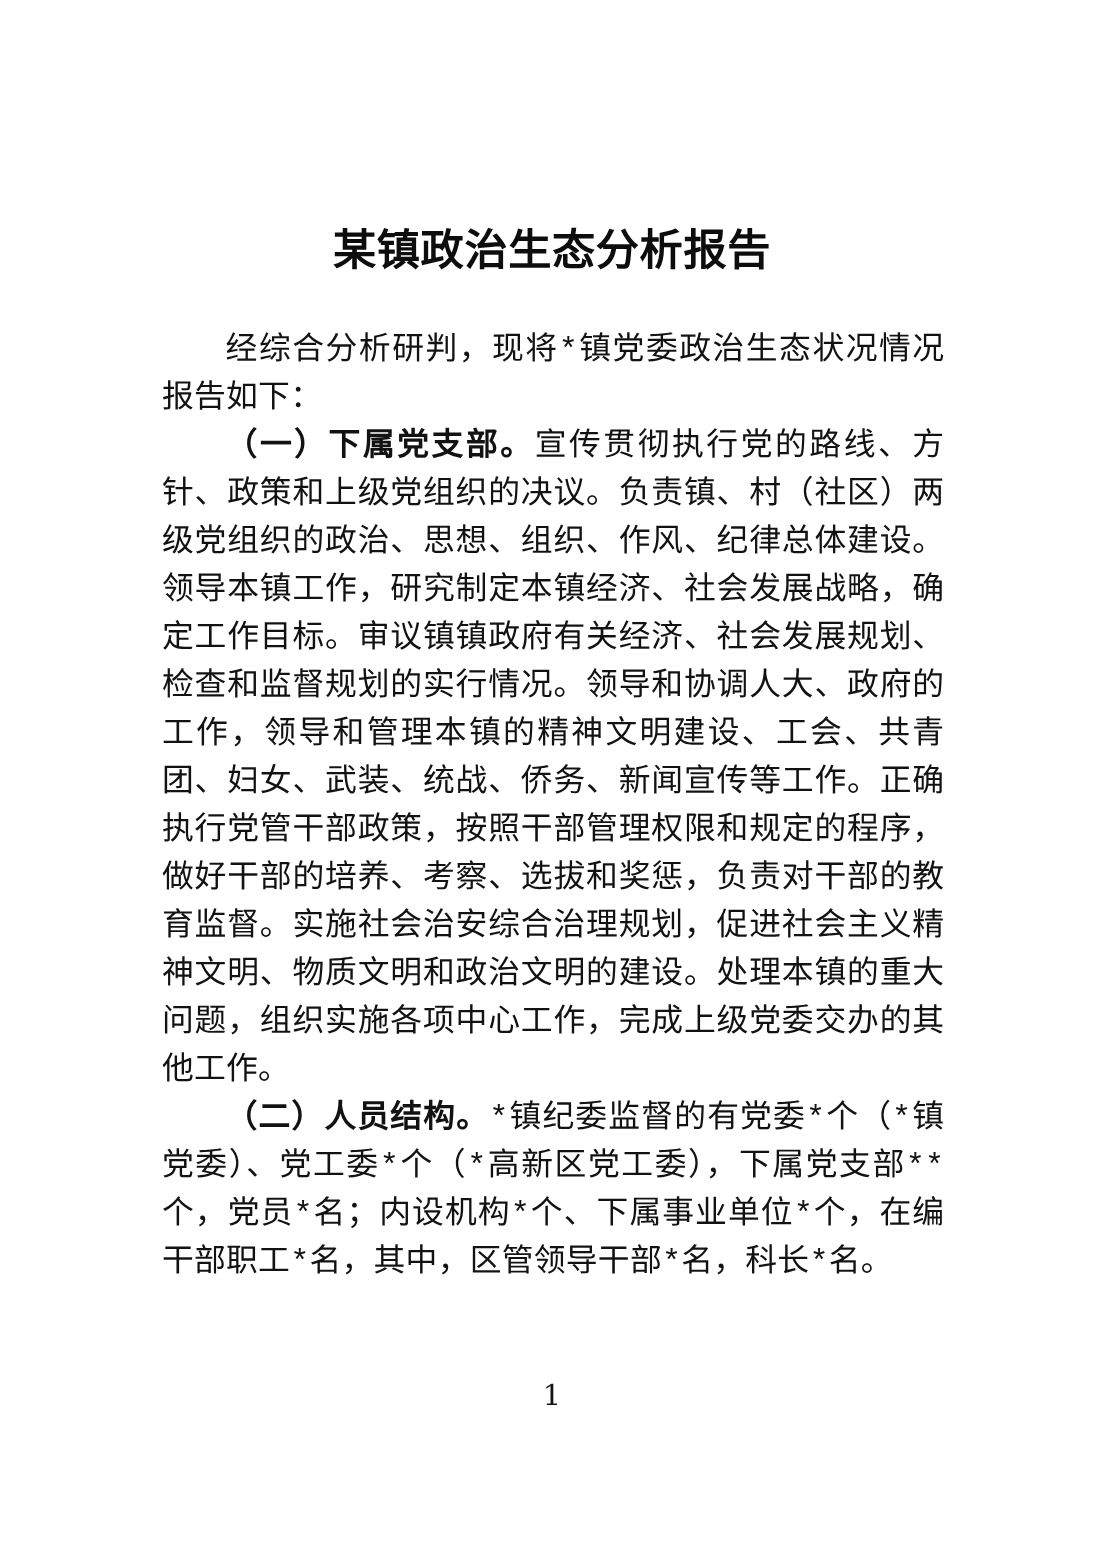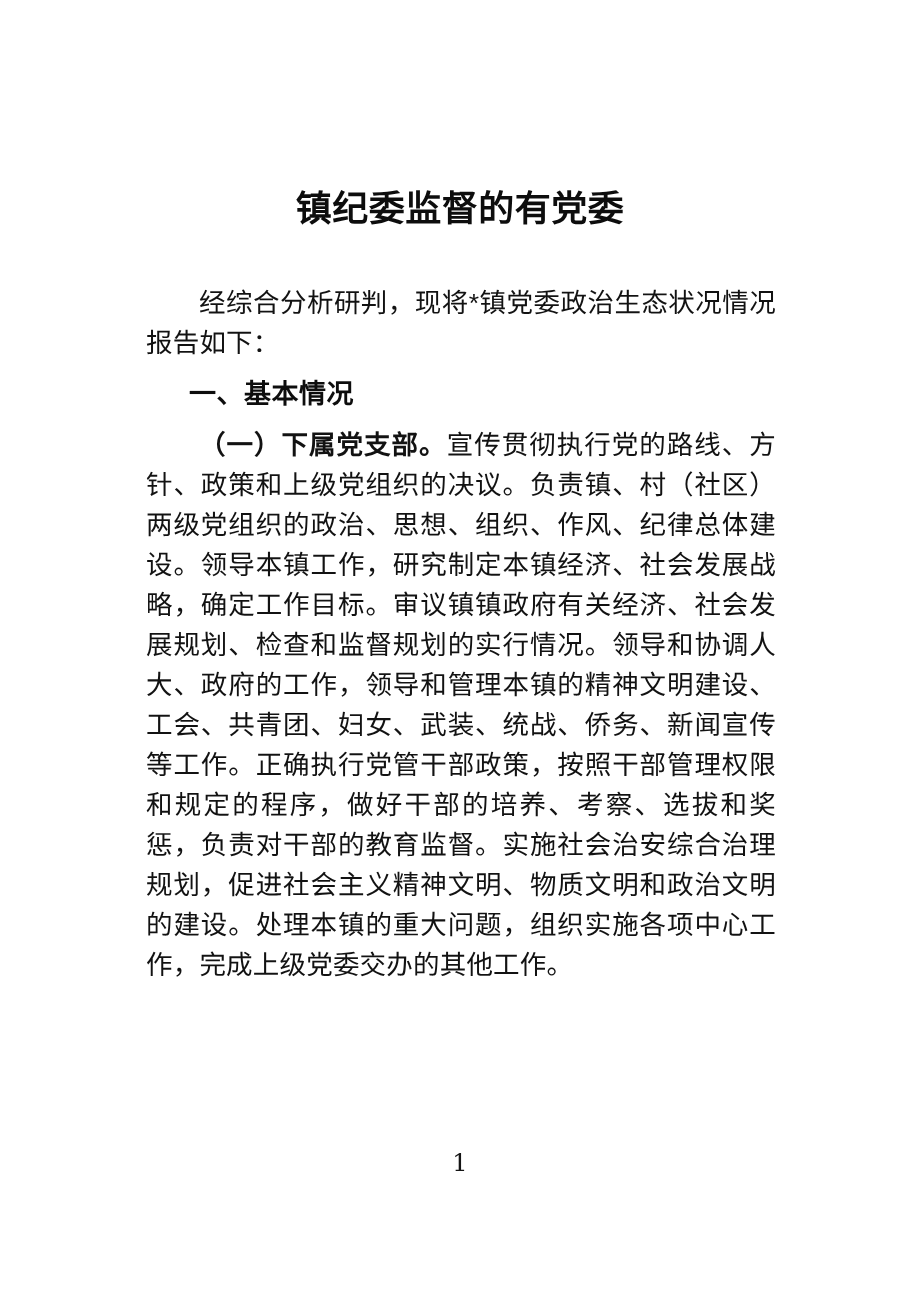--- a/index.html
+++ b/index.html
@@ -38,27 +38,27 @@
 
   
   .body-block {
     position: absolute;
     left: 135px;
     top: 272px;
     width: 652px;
   }
 
   .para {
-    font-family: Liberation Sans, sans-serif;
+    font-family: Liberation Mono, monospace;
     font-size: 26.5px;
     line-height: 40px;
     text-align: justify;
     text-justify: inter-character;
     color: #121212;
-    margin: 11px;
+    margin: 0;
     text-indent: 2em;
     letter-spacing: 0.2px;
     word-break: break-all;
   }
 
   
   .heading-1 {
     font-family: "Liberation Sans", "DejaVu Sans", sans-serif;
     font-weight: 700;
     font-size: 27px;
@@ -87,29 +87,29 @@
     color: #141414;
   }
 
   
 </style>
 </head>
 <body>
 
 <div class="page">
 
-  <h1 class="doc-title">镇纪委监督的有党委</h1>
+  <h1 class="doc-title">某镇政治生态分析报告</h1>
 
   <div class="body-block">
 
     <p class="para">经综合分析研判，现将*镇党委政治生态状况情况报告如下：</p>
 
-    <p class="heading-1">一、基本情况</p>
 
     <p class="para"><span class="runin">（一）下属党支部。</span><span>宣传贯彻执行党的路线、方针、政策和上级党组织的决议。负责镇、村（社区）两级党组织的政治、思想、组织、作风、纪律总体建设。领导本镇工作，研究制定本镇经济、社会发展战略，确定工作目标。审议镇镇政府有关经济、社会发展规划、检查和监督规划的实行情况。领导和协调人大、政府的工作，领导和管理本镇的精神文明建设、工会、共青团、妇女、武装、统战、侨务、新闻宣传等工作。正确执行党管干部政策，按照干部管理权限和规定的程序，做好干部的培养、考察、选拔和奖惩，负责对干部的教育监督。实施社会治安综合治理规划，促进社会主义精神文明、物质文明和政治文明的建设。处理本镇的重大问题，组织实施各项中心工作，完成上级党委交办的其他工作。</span></p>
 
+    <p class="para"><span class="runin">（二）人员结构。</span><span>*镇纪委监督的有党委*个（*镇党委）、党工委*个（*高新区党工委），下属党支部**个，党员*名；内设机构*个、下属事业单位*个，在编干部职工*名，其中，区管领导干部*名，科长*名。</span></p>
 
 
   </div>
 
   <div class="page-number">1</div>
 
 </div>
 
 </body></html>

